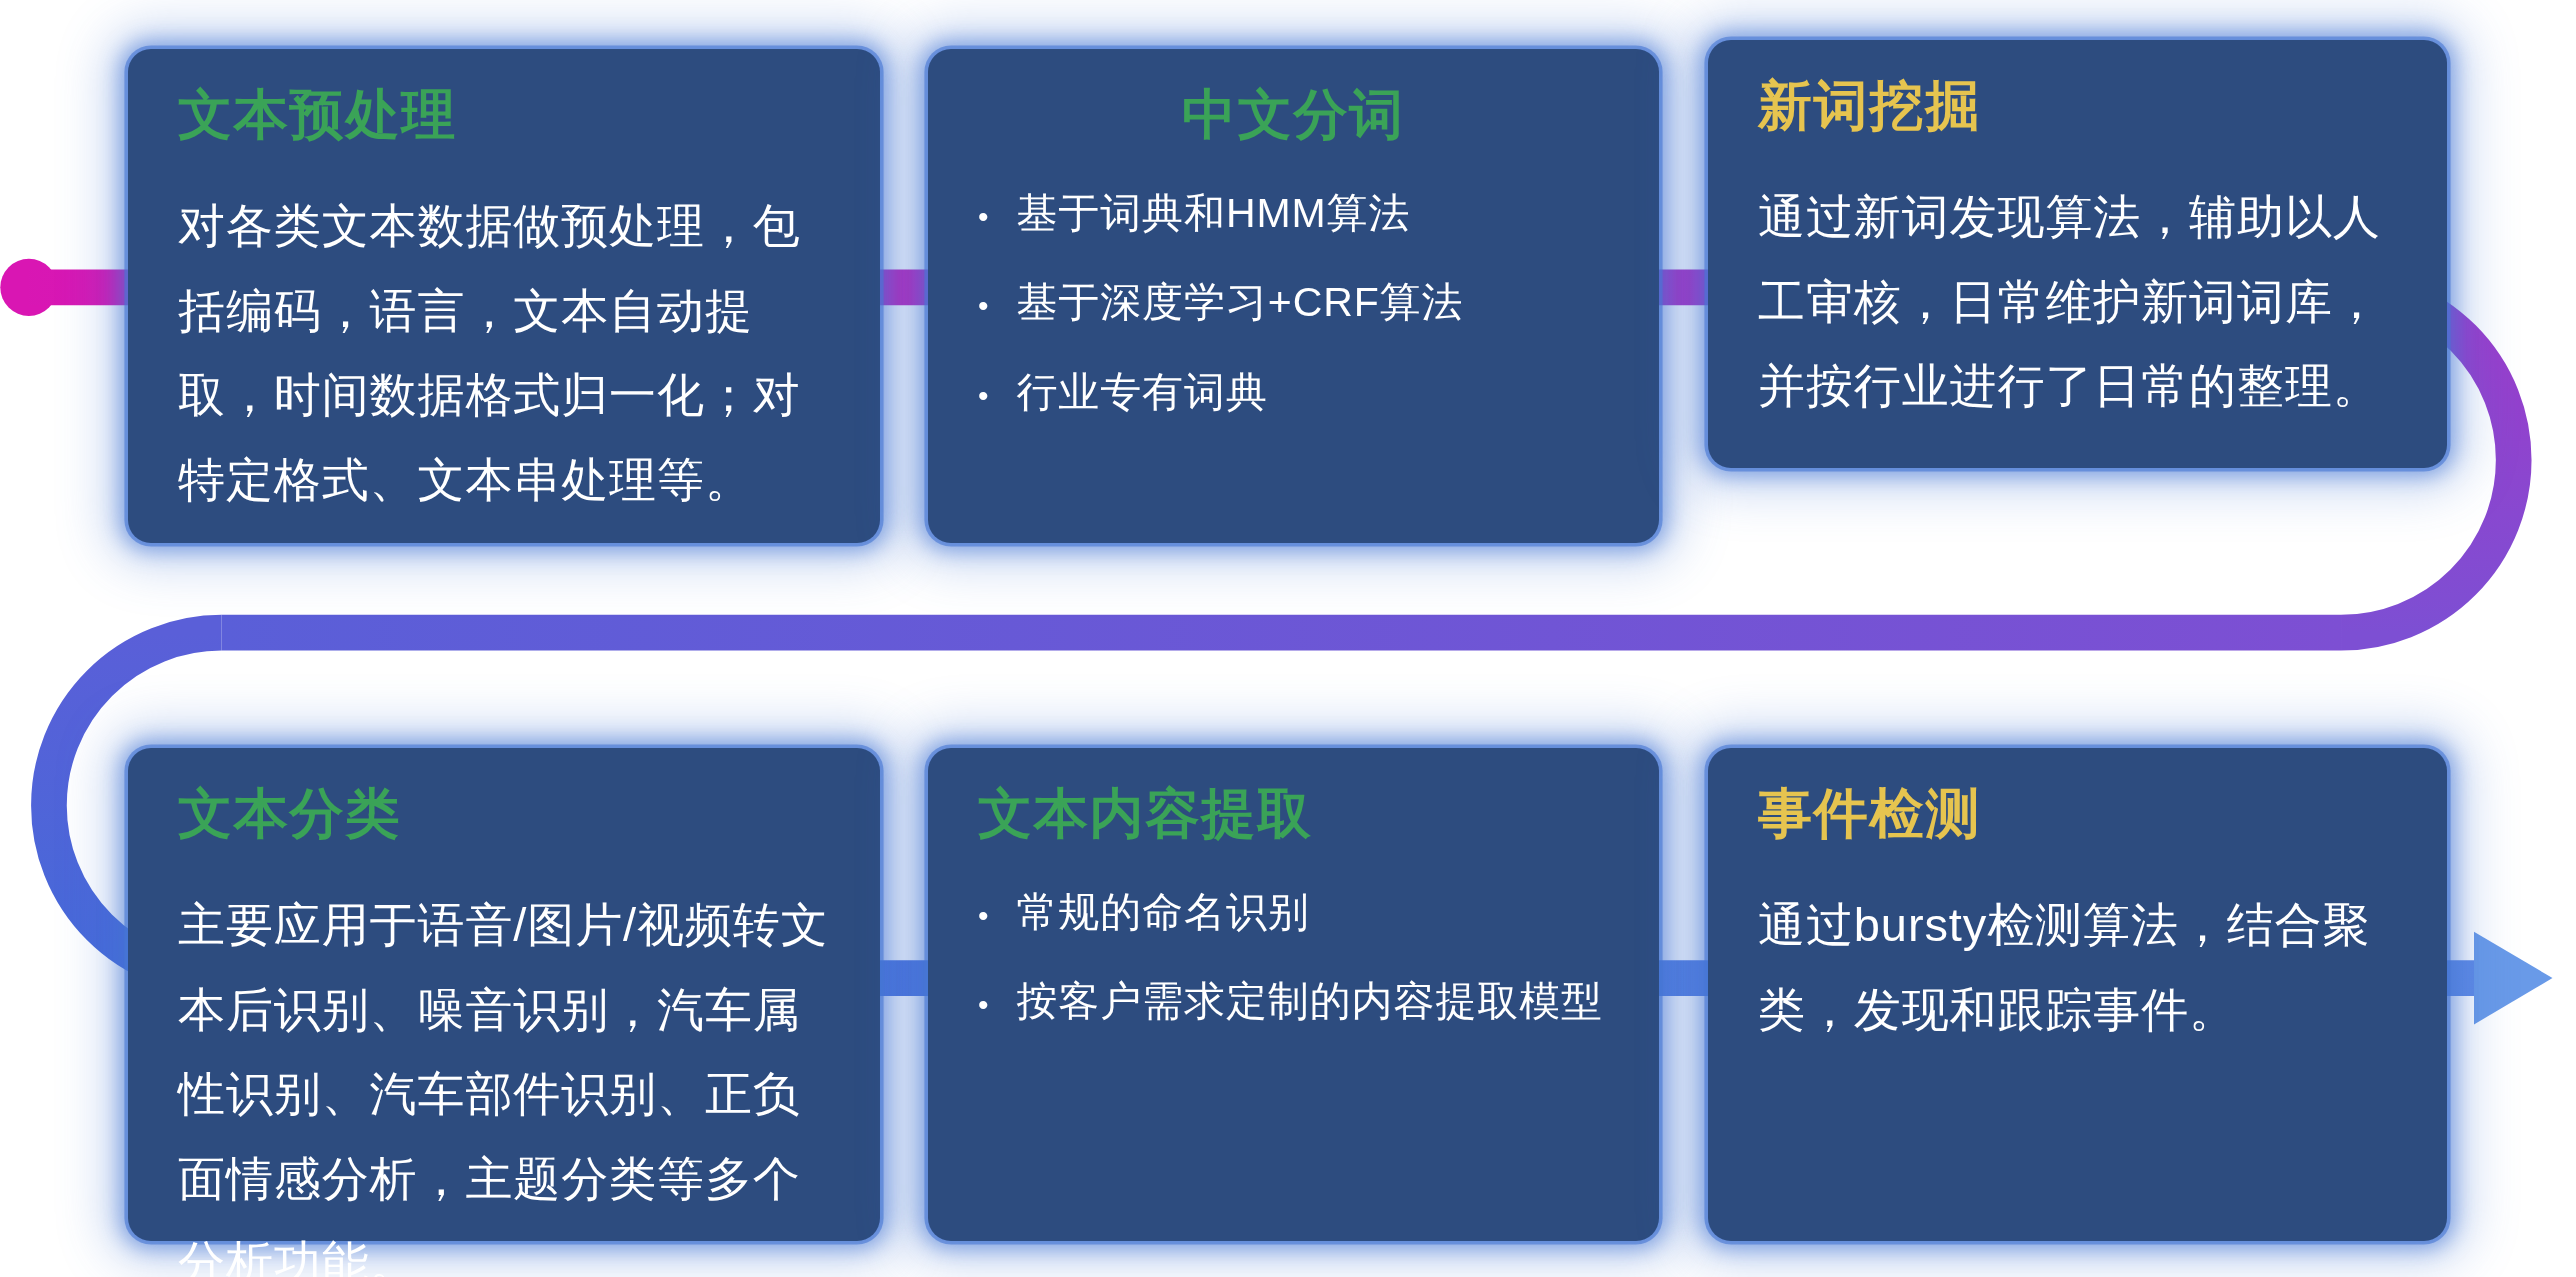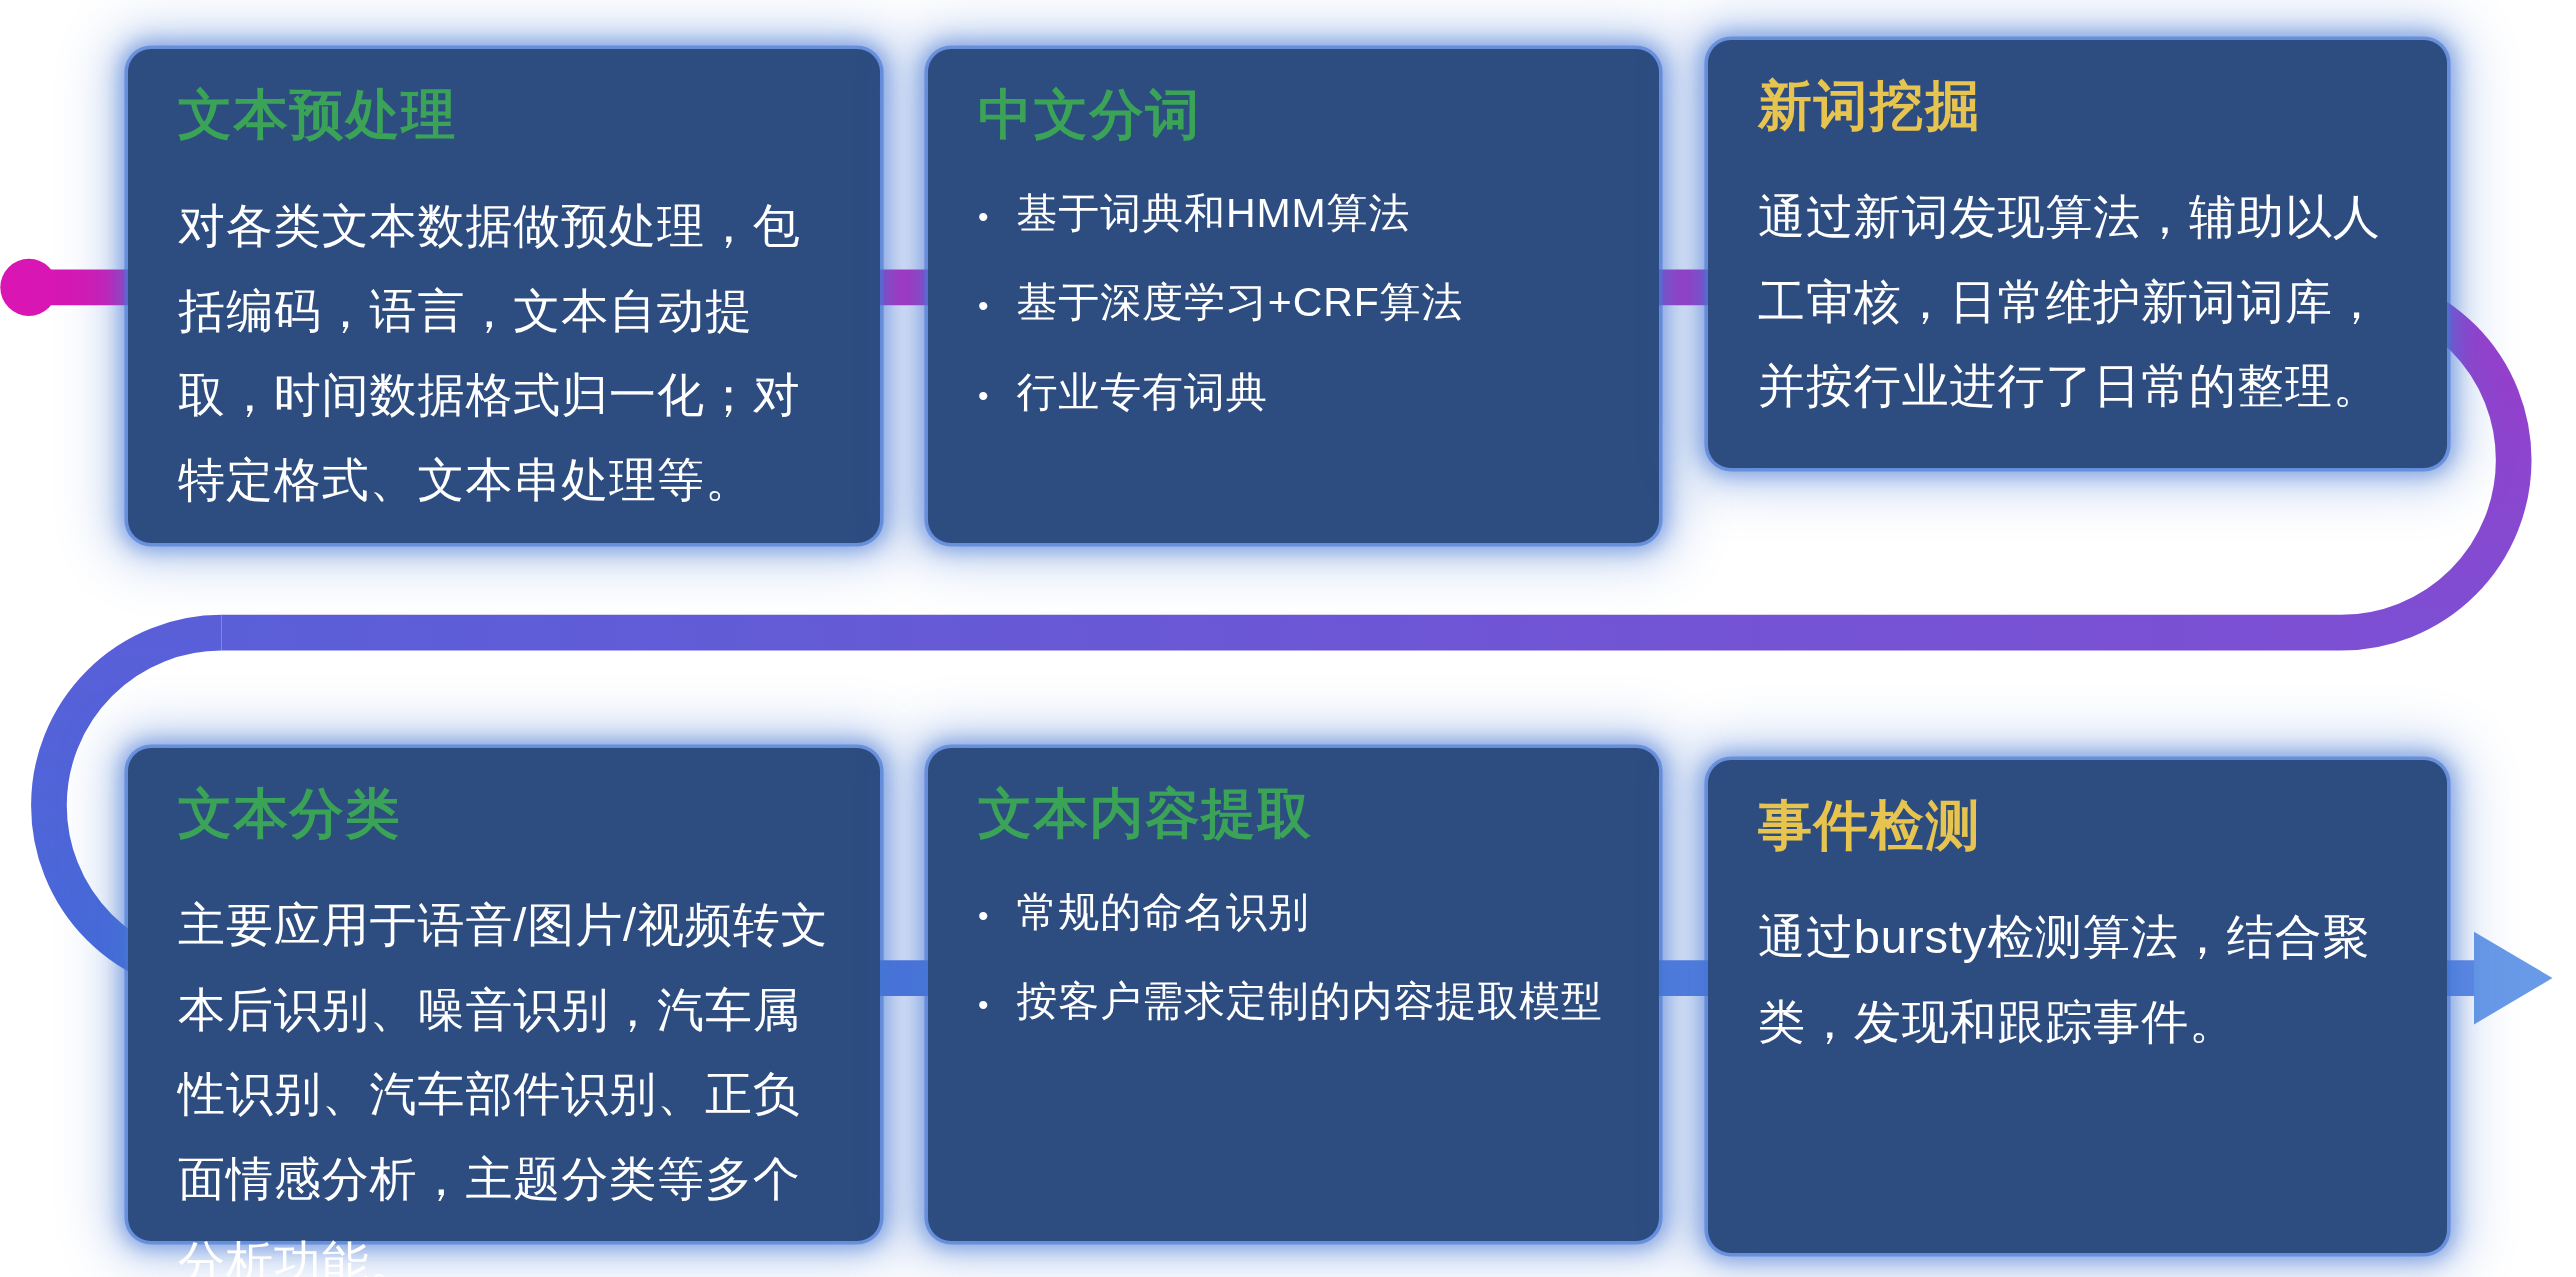--- a/index.html
+++ b/index.html
@@ -83,21 +83,21 @@
     <path d="M 248 709 A 193.5 193.5 0 0 0 248 1096" stroke="url(#gradD)" stroke-width="40" fill="none"></path>
     <path d="M 248 1096 L 2786 1096" stroke="url(#gradE)" stroke-width="40" fill="none"></path>
     <polygon points="2772,1044 2772,1148 2860,1096" fill="#699ae8"></polygon>
   </svg>
 
   <section class="card" style="left:128px; top:49px; width:752px; height:494px;">
     <h2 class="card-title title-green">文本预处理</h2>
     <p class="card-body">对各类文本数据做预处理，包括编码，语言，文本自动提取，时间数据格式归一化；对特定格式、文本串处理等。</p>
   </section>
 
-  <section class="card" style="left:928px; top:49px; width:731px; height:494px;">
+  <section class="card" style="left:928px; top:49px; width:731px; height:494px;text-align:center;">
     <h2 class="card-title title-green">中文分词</h2>
     <ul class="bullets">
       <li>
         <span class="dot">•</span>
         <span>基于词典和HMM算法</span>
       </li>
       <li>
         <span class="dot">•</span>
         <span>基于深度学习+CRF算法</span>
       </li>
@@ -125,19 +125,19 @@
         <span class="dot">•</span>
         <span>常规的命名识别</span>
       </li>
       <li>
         <span class="dot">•</span>
         <span>按客户需求定制的内容提取模型</span>
       </li>
     </ul>
   </section>
 
-  <section class="card" style="left:1708px; top:748px; width:739px; height:493px;margin-top:12px;">
+  <section class="card" style="left:1708px; top:748px; width:739px; height:493px;">
     <h2 class="card-title title-yellow">事件检测</h2>
     <p class="card-body">通过bursty检测算法，结合聚类，发现和跟踪事件。</p>
   </section>
 
 </div>
 
 
 </body></html>

